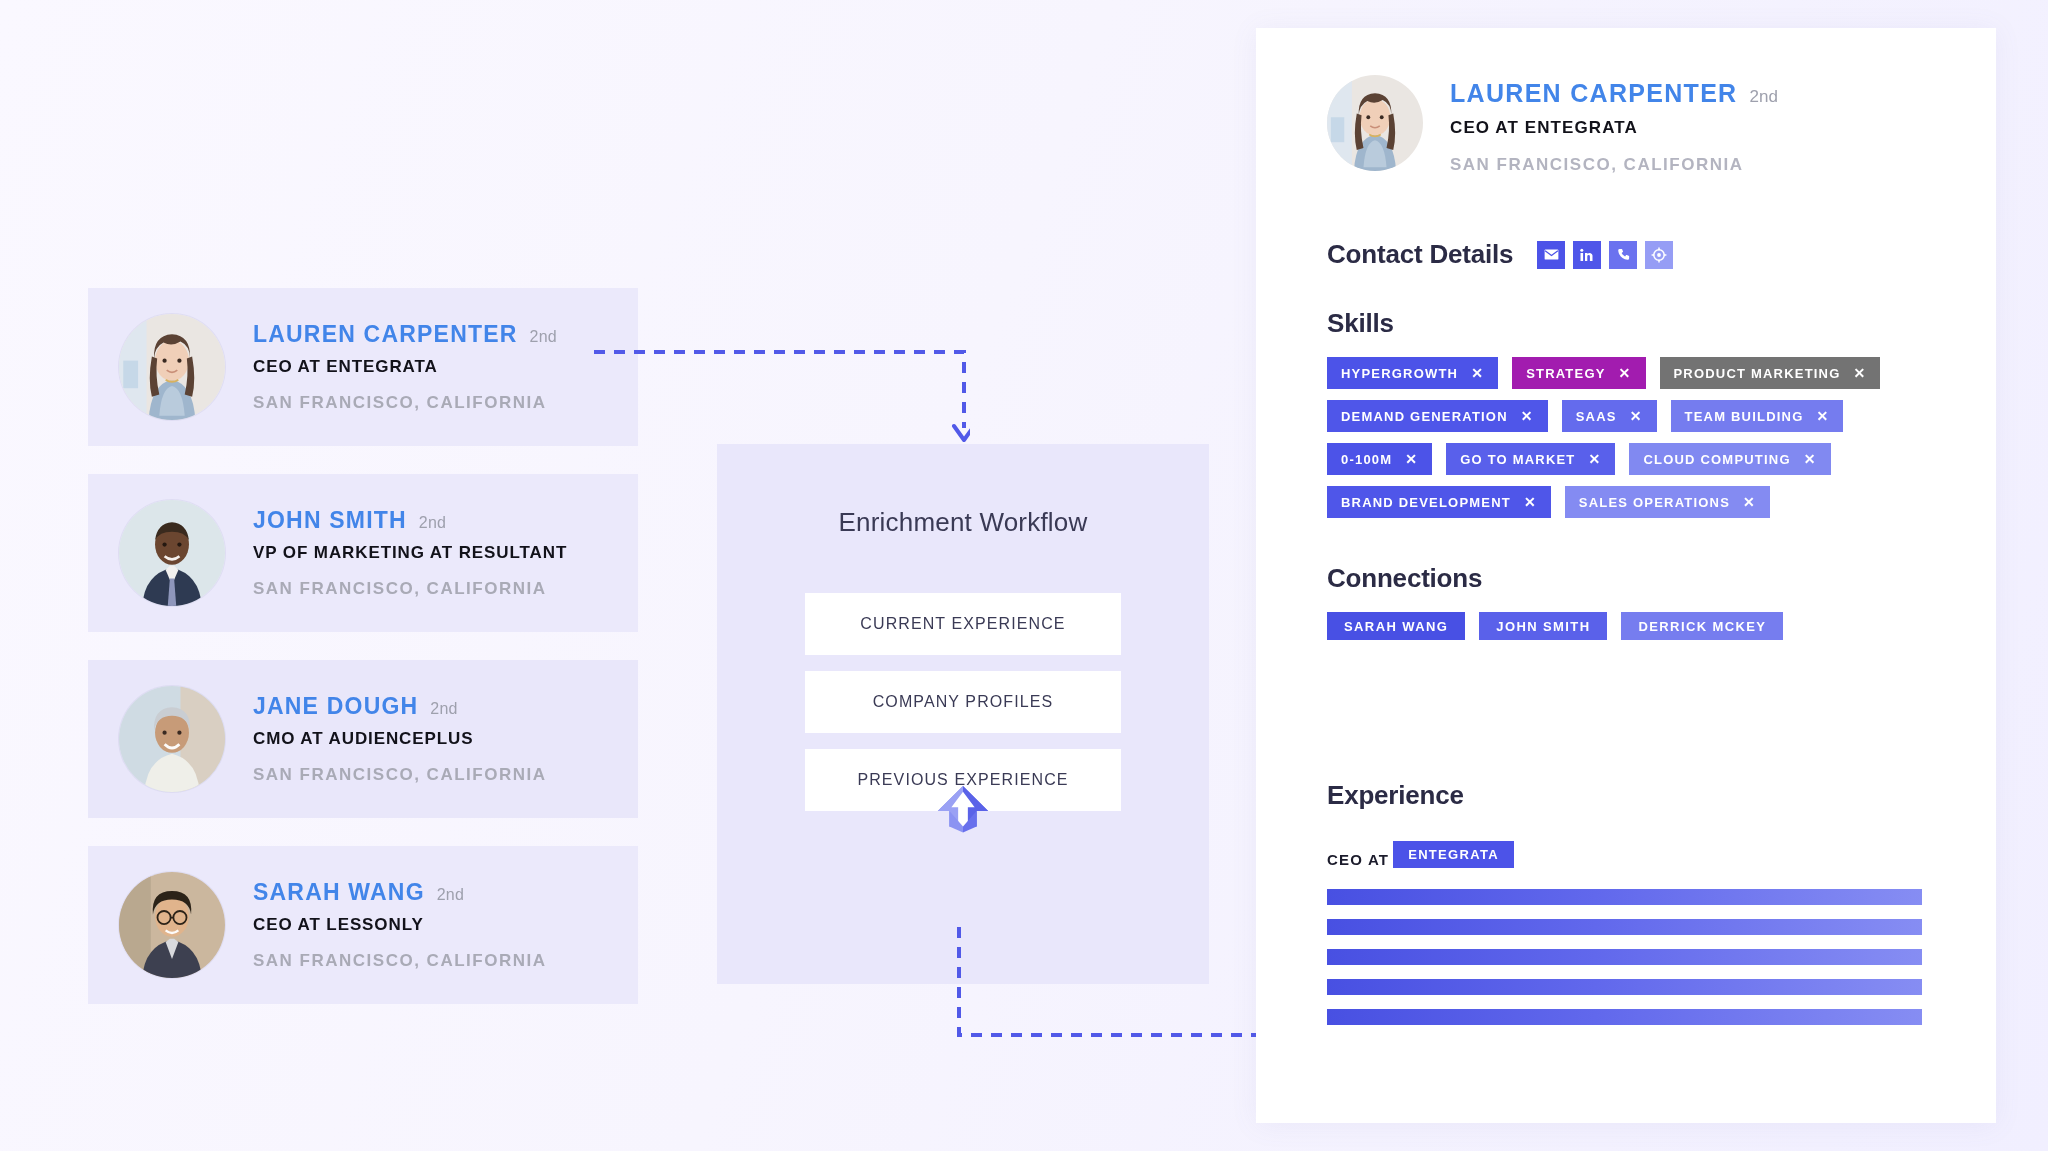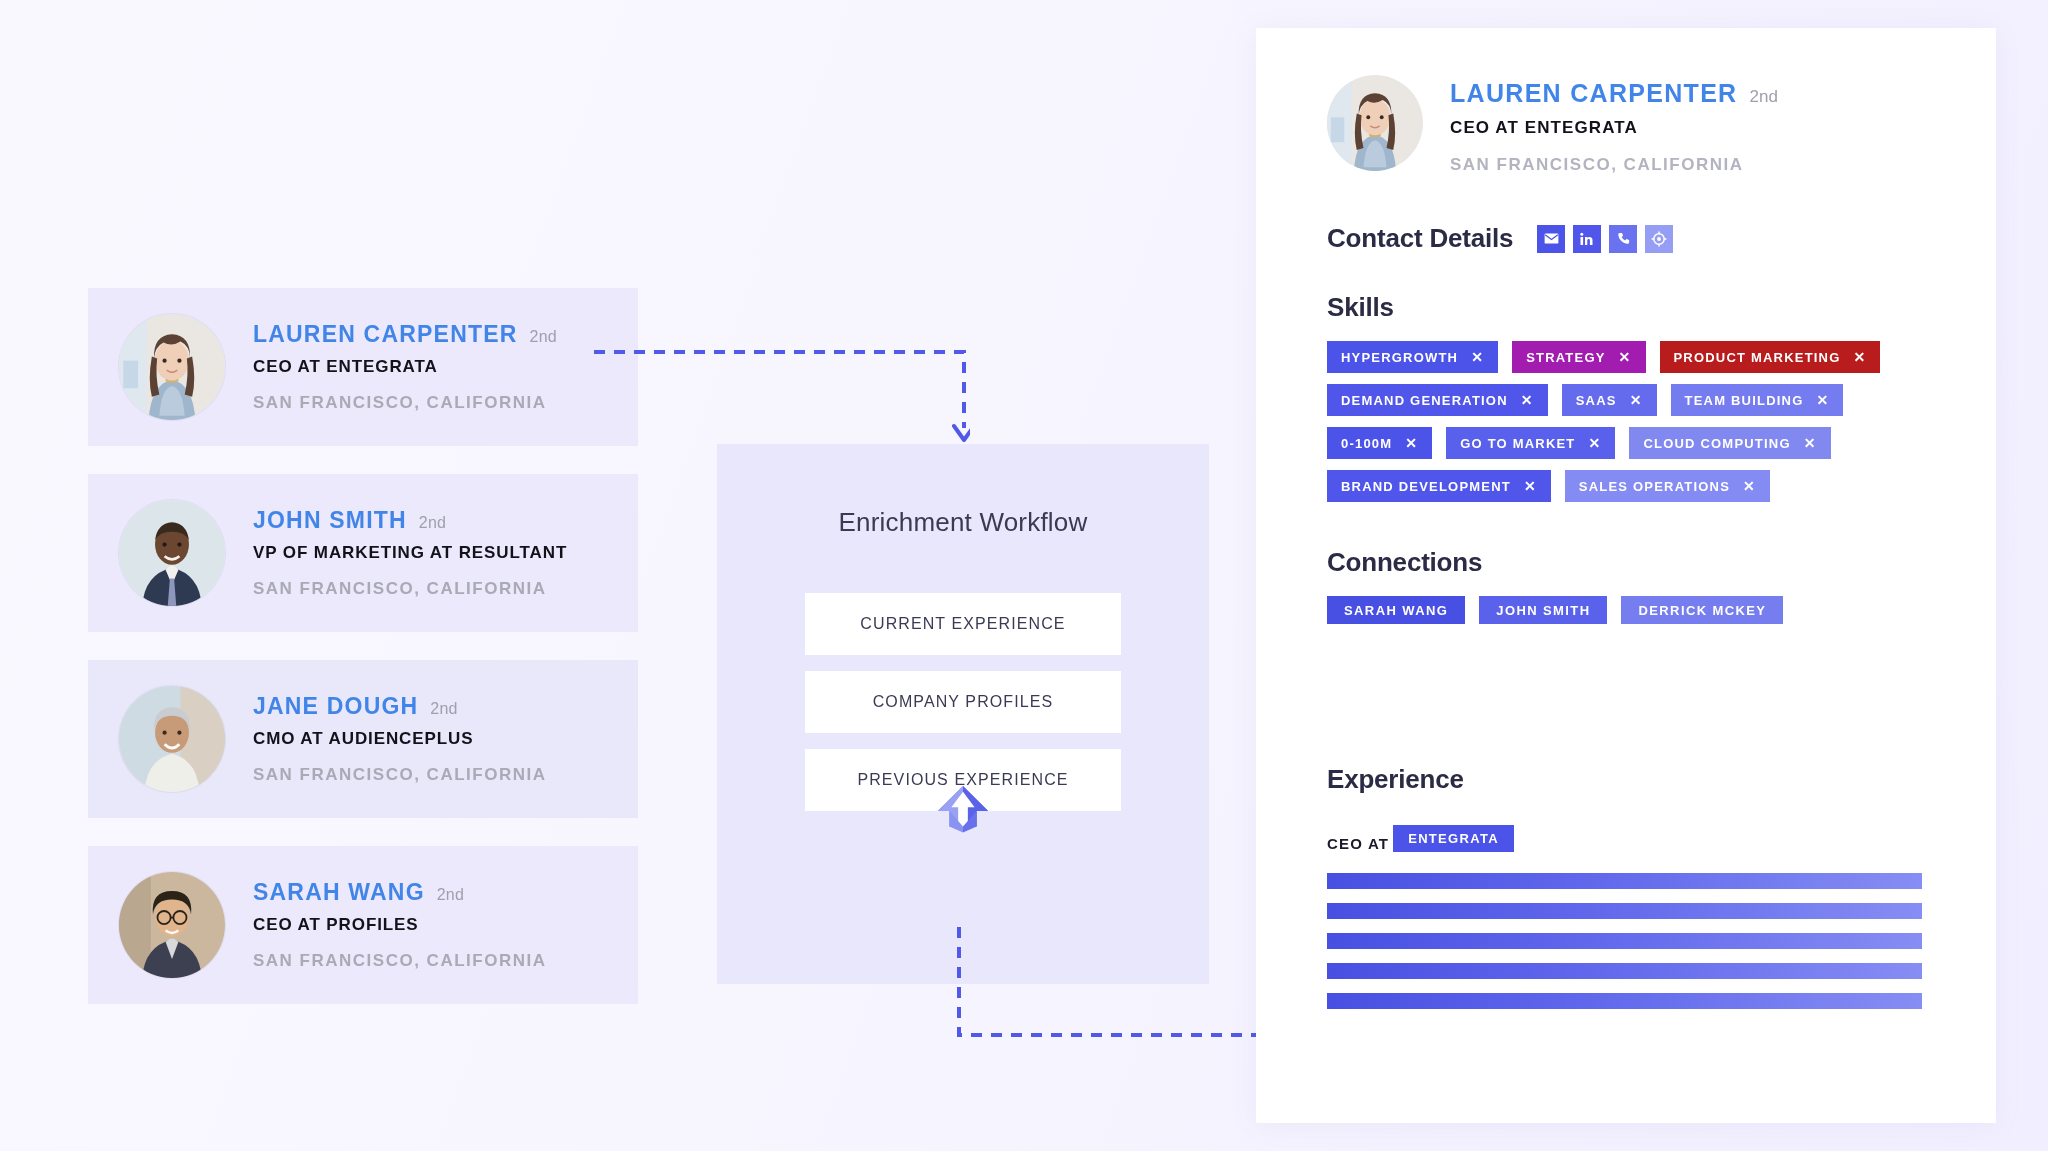--- a/index.html
+++ b/index.html
@@ -148,21 +148,21 @@
   
   .sec-head {
     color: #2b2b45;
     font-size: 26px;
     font-weight: bold;
     letter-spacing: -0.2px;
   }
 
   #contact-row {
     display: flex; align-items: center; gap: 24px;
-    margin: 48px 0 0 71px;
+    margin: 64px 0 0 71px;
   }
   #contact-icons { display: flex; gap: 8px; }
   .contact-ico {
     width: 28px; height: 28px;
     display: flex; align-items: center; justify-content: center;
     color: #fff;
   }
   .ci-1 { background: #4c53e8; }
   .ci-2 { background: #4f56e9; }
   .ci-3 { background: #6b72ef; }
@@ -321,21 +321,21 @@
           <circle cx="57.5" cy="43" r="6.2" fill="none" stroke="#2c2318" stroke-width="1.7"></circle>
           <line x1="48.7" y1="43" x2="51.3" y2="43" stroke="#2c2318" stroke-width="1.7"></line>
           <path d="M44 55 Q50 60 56 55" stroke="#fdfbfa" stroke-width="2.2" fill="none"></path>
         </svg>
       </div>
       <div class="person-text">
         <div class="person-nameline">
           <span class="person-name">SARAH WANG</span>
           <span class="person-degree">2nd</span>
         </div>
-        <div class="person-title">CEO AT PROFILES</div>
+        <div class="person-title">CEO AT LESSONLY</div>
         <div class="person-location">SAN FRANCISCO, CALIFORNIA</div>
       </div>
     </div>
 
   </div>
 
   <svg class="connector" id="connector-top" viewBox="0 0 378 110">
     <path d="M2 12 H 372 V 88" stroke="#5159e8" stroke-width="4" stroke-dasharray="11 9" fill="none"></path>
     <path d="M362 86 L372 100 L382 86" stroke="#5159e8" stroke-width="4" fill="none" stroke-linecap="round" stroke-linejoin="round"></path>
   </svg>
@@ -430,21 +430,21 @@
       <div class="sec-head" id="skills-head">Skills</div>
       <div id="skills-tags">
         <span class="tag" style="background:#4c53e8">
             <span>HYPERGROWTH</span>
             <span class="x">✕</span>
           </span>
         <span class="tag" style="background:#a21caf">
             <span>STRATEGY</span>
             <span class="x">✕</span>
           </span>
-        <span class="tag" style="background:#b91c1c">
+        <span class="tag" style="background:#737373">
             <span>PRODUCT MARKETING</span>
             <span class="x">✕</span>
           </span>
         <span class="tag" style="background:#4f56e9">
             <span>DEMAND GENERATION</span>
             <span class="x">✕</span>
           </span>
         <span class="tag" style="background:#646bed">
             <span>SAAS</span>
             <span class="x">✕</span>

